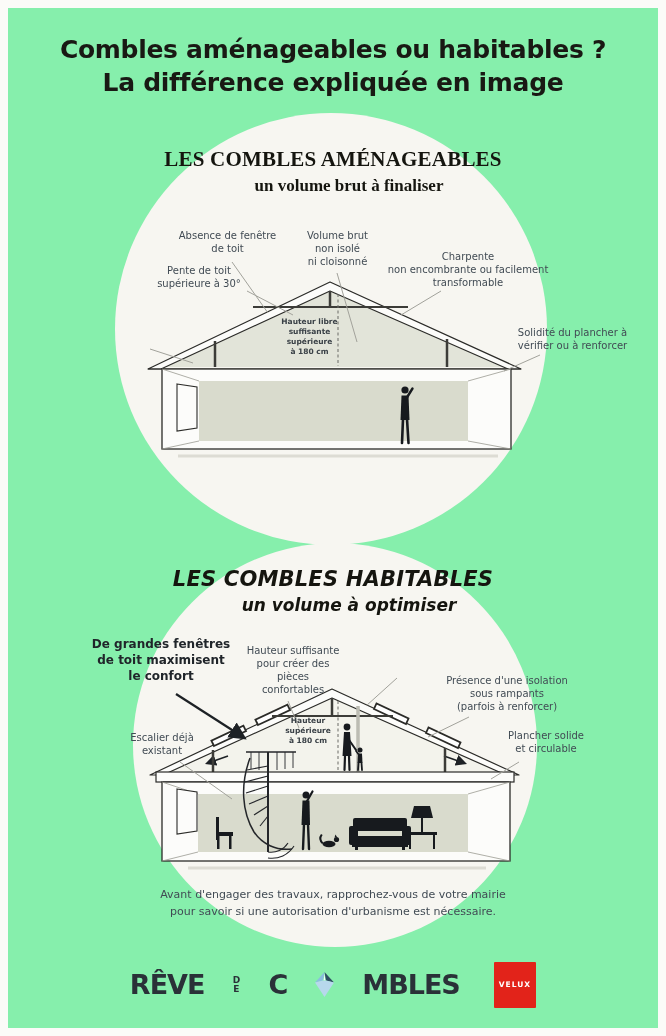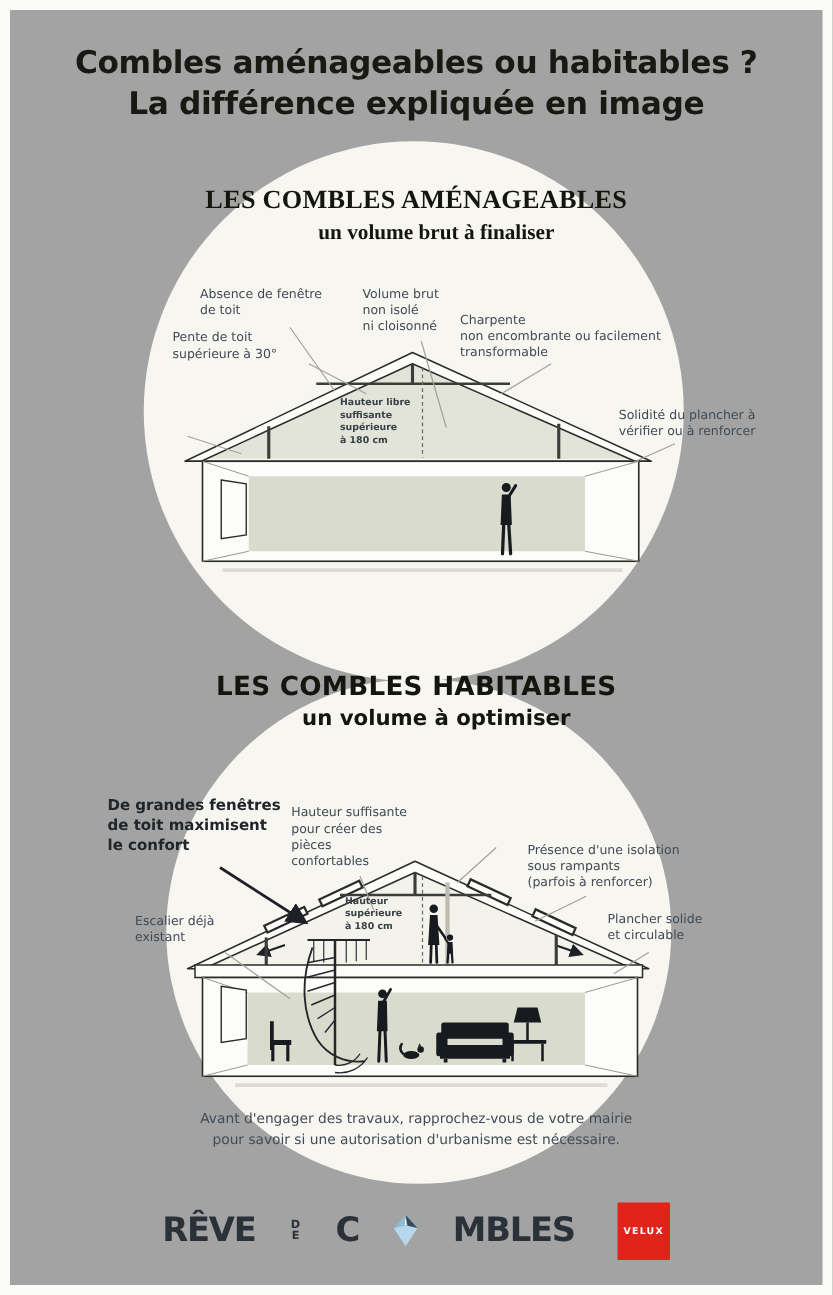--- a/index.html
+++ b/index.html
@@ -1,41 +1,41 @@
 <!DOCTYPE html>
 <html><head>
 <meta charset="utf-8">
 <style>
   html,body{margin:0;padding:0;background:#e6e5df;}
   .page{
     position:relative;width:666px;height:1036px;margin:0 auto;
-    background:#a3a3a3;overflow:hidden;
+    background:#86efac;overflow:hidden;
     font-family:"DejaVu Sans","Liberation Sans",sans-serif;
     color:#1b1b15;
   }
   .frame{position:absolute;inset:0;border:8px solid #fbfbf8;pointer-events:none;z-index:40;}
   .circle{position:absolute;border-radius:50%;background:#f7f6f1;z-index:1;}
   #circle1{left:115px;top:113px;width:432px;height:432px;}
   #circle2{left:133px;top:543px;width:404px;height:404px;}
   svg.scene{position:absolute;left:0;top:0;z-index:2;}
   .title{
     position:absolute;left:0;top:33px;width:666px;text-align:center;
     font-size:25px;font-weight:bold;line-height:1.32;letter-spacing:-0.3px;
     color:#191914;z-index:3;
   }
   .sec-head{
     position:absolute;width:666px;text-align:center;z-index:3;
     font-weight:bold;color:#15150f;
   }
   .sec-head .h{font-size:21px;letter-spacing:0.2px;display:block;}
   .sec-head .s{font-size:17px;display:block;margin-top:4px;padding-left:32px;}
   #head1{top:147px;font-family:Liberation Serif, serif;}
-  #head2{top:537px;}
+  #head2{top:567px;font-style:italic;}
   .ann{
-    position:absolute;z-index:5;text-align:left;
+    position:absolute;z-index:5;text-align:center;
     font-size:10px;line-height:1.3;color:#414b54;white-space:pre-line;
   }
   .ann.bold{font-weight:bold;font-size:12px;line-height:1.35;color:#20252a;}
   .ann.inner{font-weight:bold;font-size:7.5px;line-height:1.35;color:#3a4147;}
   #ann-absence{left:160px;top:229px;width:135px;}
   #ann-volume{left:290px;top:229px;width:95px;}
   #ann-charpente1{left:368px;top:250px;width:200px;}
   #ann-pente{left:138px;top:264px;width:122px;}
   #ann-acces{left:80px;top:323px;width:115px;}
   #ann-solidite{left:495px;top:326px;width:155px;}

